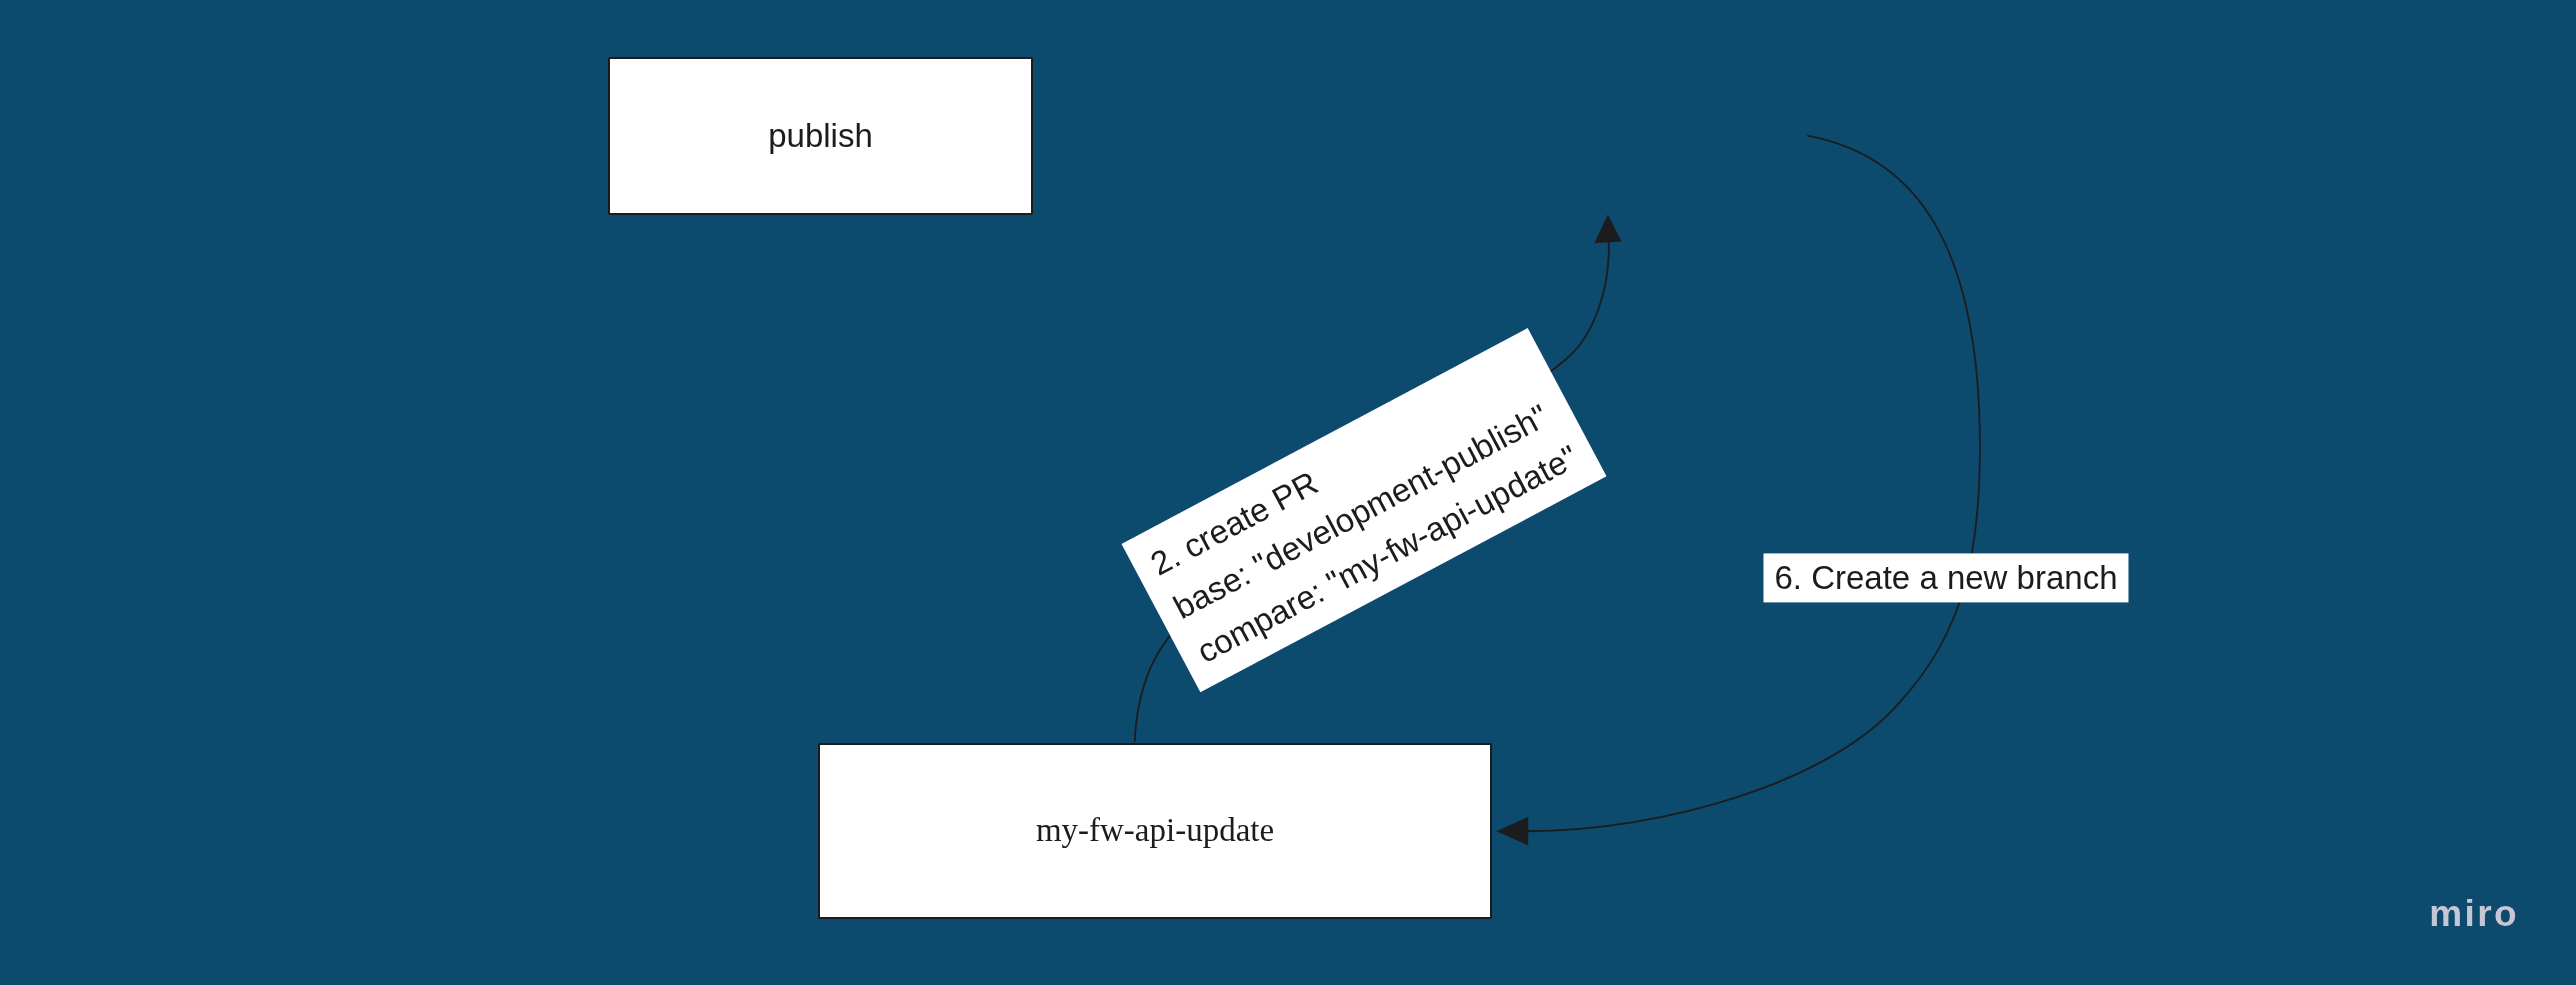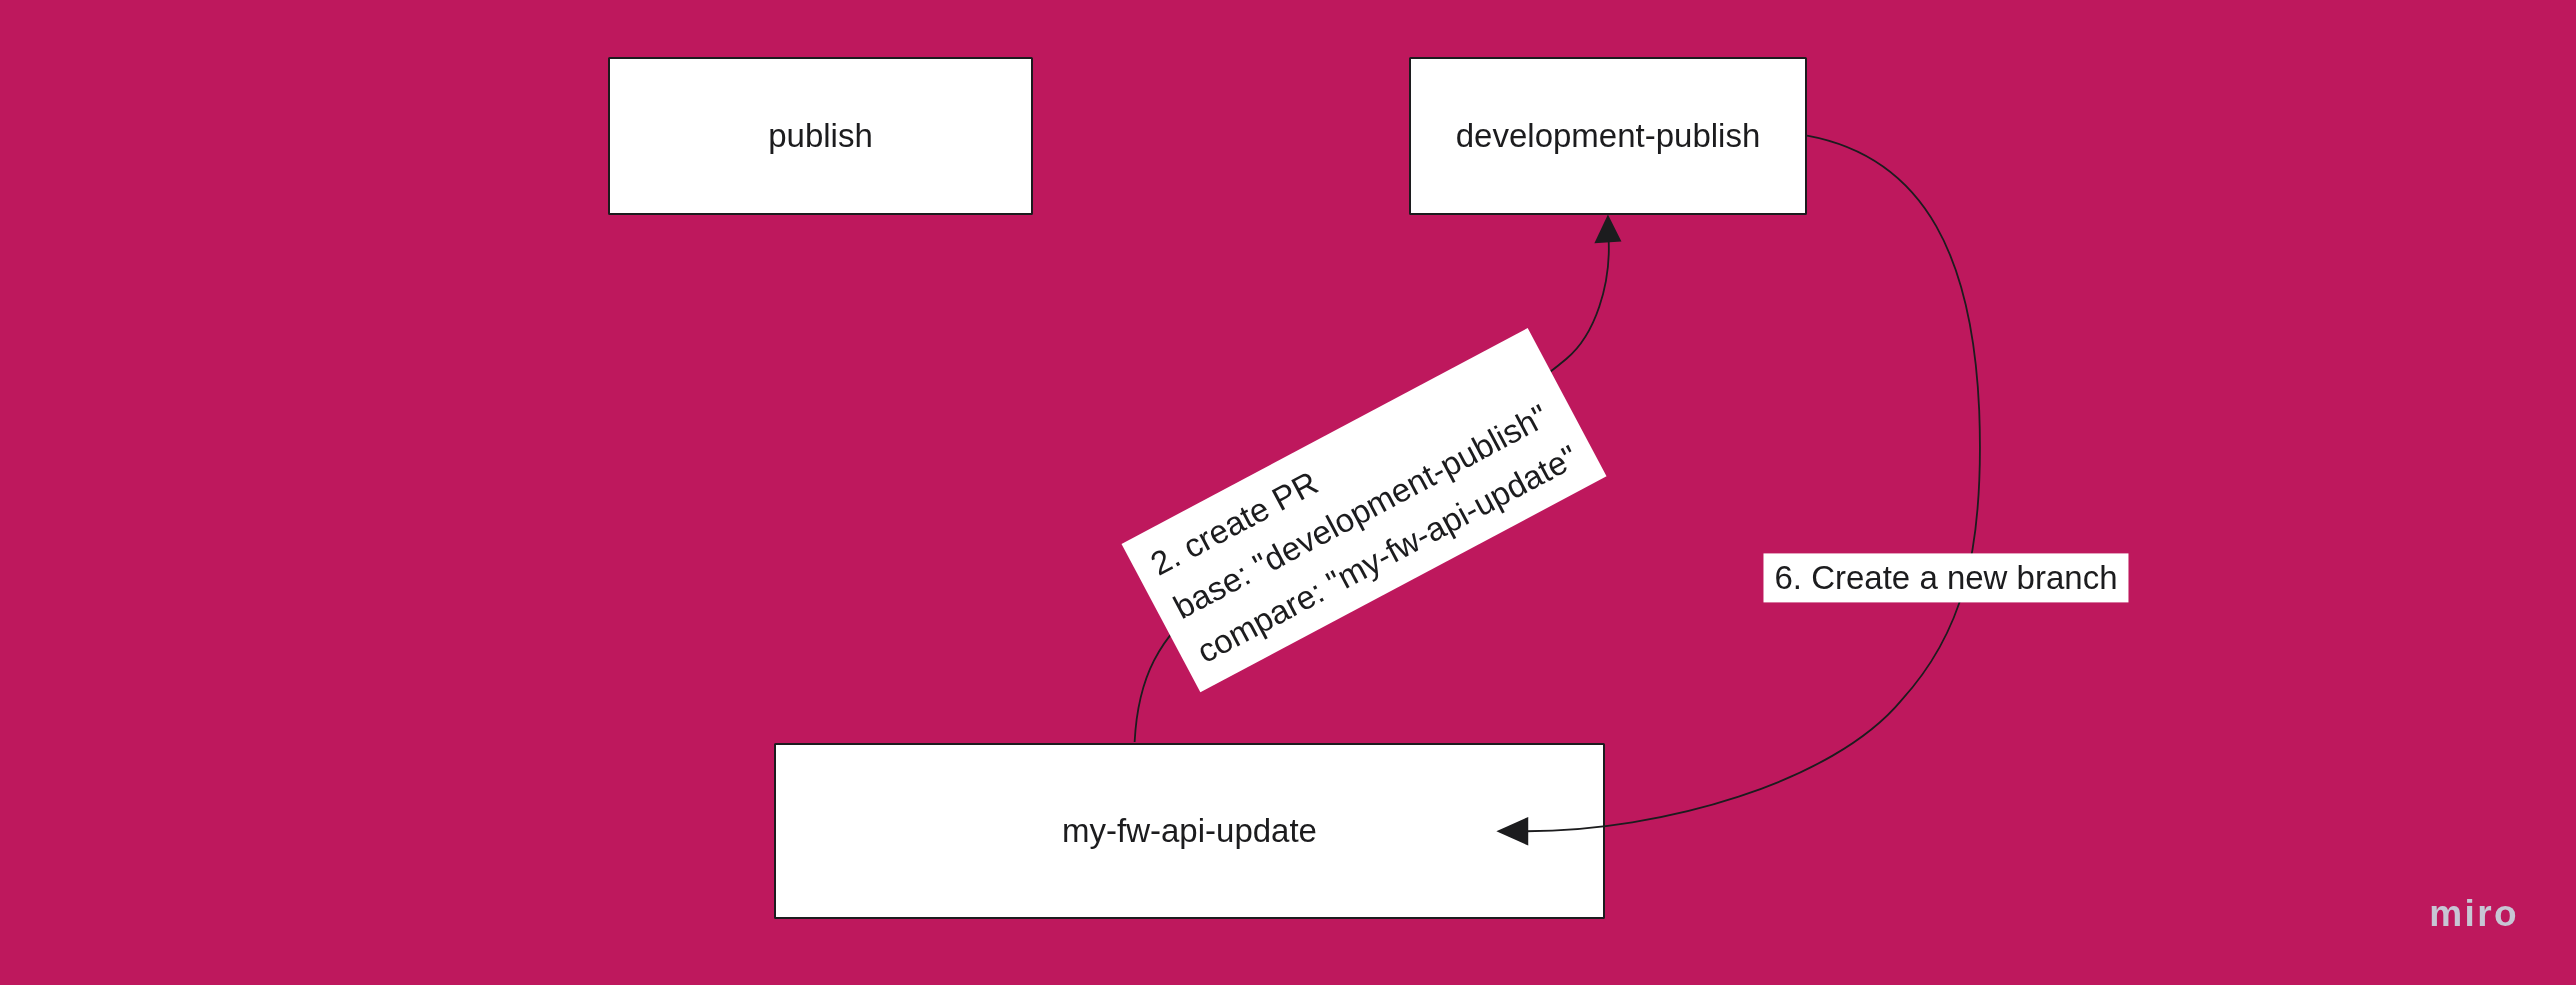--- a/index.html
+++ b/index.html
@@ -11,39 +11,39 @@
     width: 2576px;
     height: 986px;
     overflow: hidden;
     font-family: "Liberation Sans", "DejaVu Sans", sans-serif;
     color: #1c1c1e;
   }
   .board {
     position: relative;
     width: 2576px;
     height: 986px;
-    background: #be185d;
+    background: #0c4a6e;
   }
   .node {
     position: absolute;
     box-sizing: border-box;
     border: 2.4px solid #1c1c1e;
     border-radius: 1.6px;
     background: #ffffff;
     display: flex;
     align-items: center;
     justify-content: center;
     text-align: center;
     font-size: 33px;
     line-height: 1.25;
     z-index: 1;
   }
   .node-publish          { left: 608px;  top: 57px;  width: 425px; height: 158px; }
   .node-development-publish { left: 1409px; top: 57px;  width: 398px; height: 158px; }
-  .node-my-fw-api-update { left: 774px;  top: 743px; width: 831px; height: 176px; }
+  .node-my-fw-api-update { left: 818px;  top: 743px; width: 674px; height: 176px; font-family: Liberation Serif, serif; }
 
   .connectors-layer {
     position: absolute;
     left: 0;
     top: 0;
     z-index: 2;
     pointer-events: none;
   }
   .connector-stroke {
     fill: none;
@@ -94,23 +94,20 @@
 <body>
 
 <div class="board">
 
   <div class="node node-publish">
     <div>
       <div>publish</div>
     </div>
   </div>
 
-  <div class="node node-development-publish">
-    <div>development-publish</div>
-  </div>
 
   <div class="node node-my-fw-api-update">
     <div>my-fw-api-update</div>
   </div>
 
   <svg class="connectors-layer" width="2576" height="986" viewBox="0 0 3233 1237">
 
     <path class="connector-stroke" d="M 2268 170 C 2420 198, 2476 330, 2484 515 C 2491 700, 2460 798, 2386 879 C 2300 982, 2085 1043, 1916 1043"></path>
     <polygon class="arrowhead" points="1878,1043 1918,1025 1918,1061"></polygon>
 

